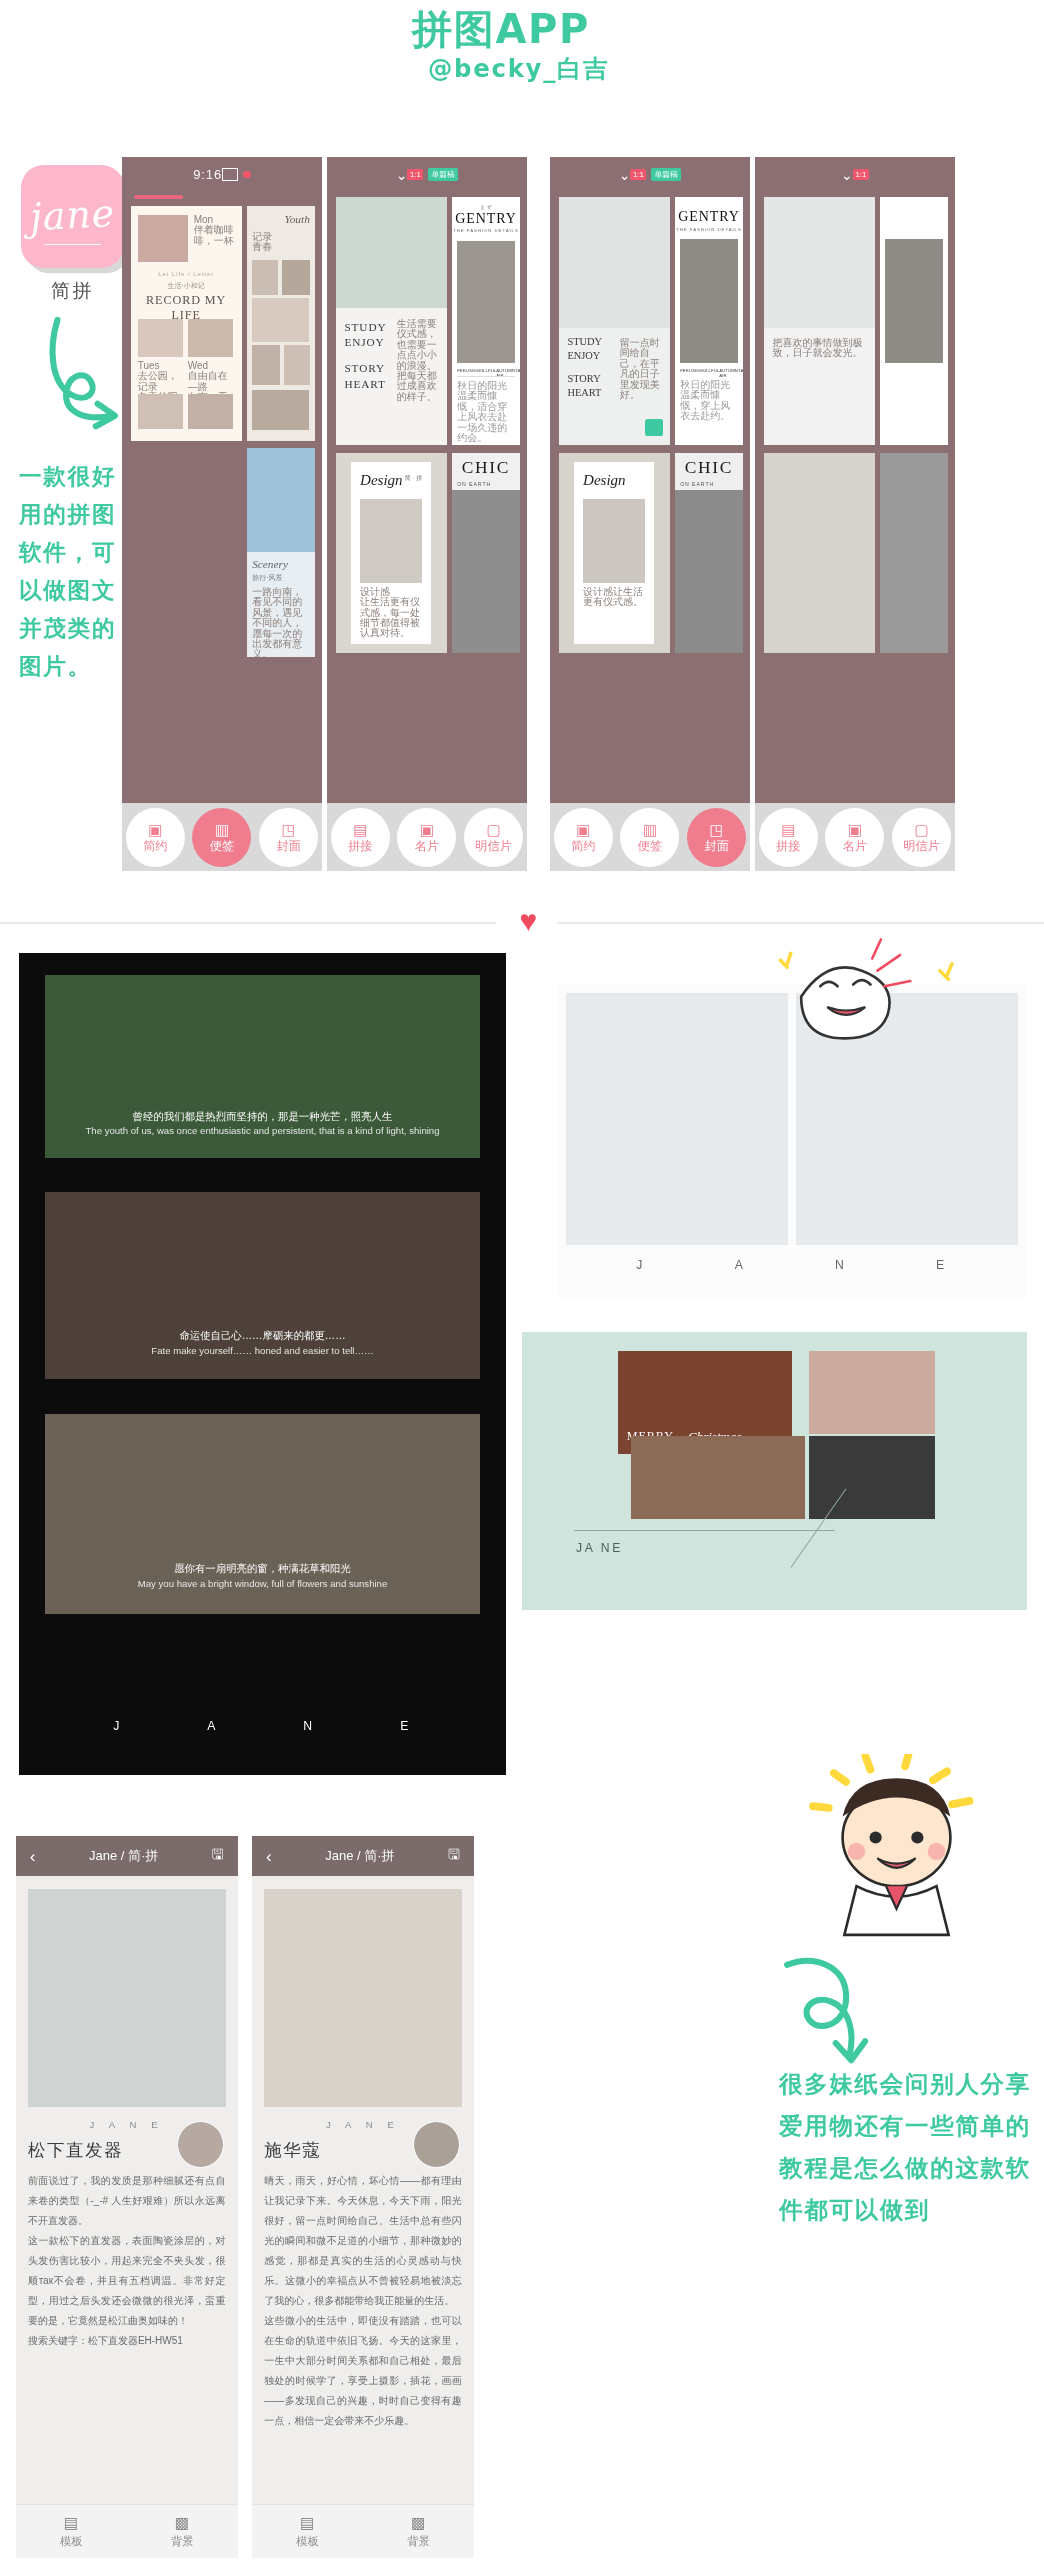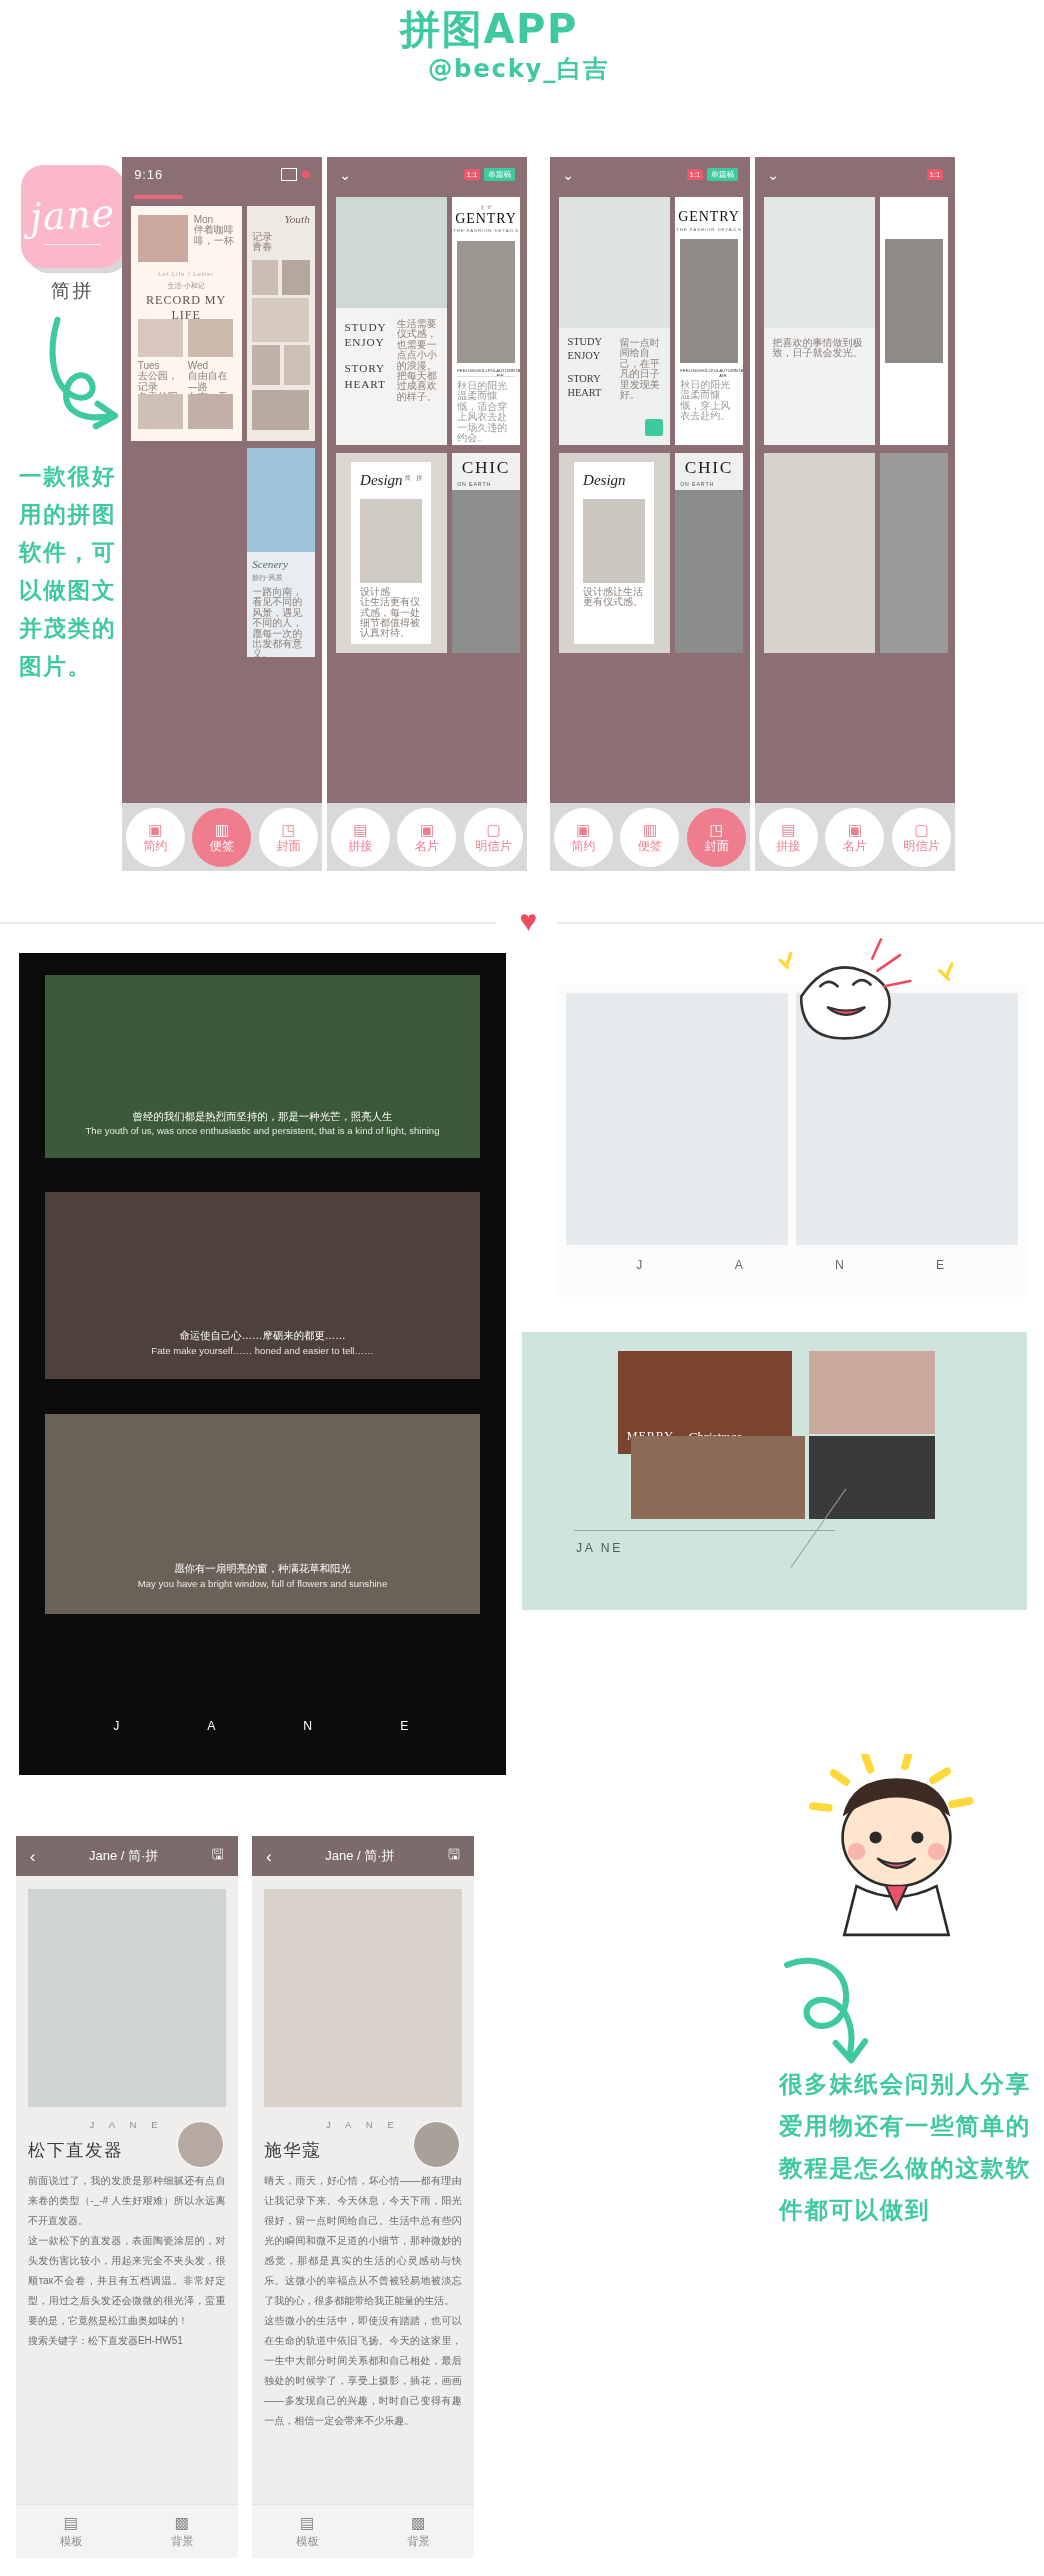--- a/index.html
+++ b/index.html
@@ -16,21 +16,21 @@
   .hand {
     font-family: "DejaVu Sans", sans-serif;
     color: #3fc9a0;
     font-weight: 700;
     letter-spacing: 1.7px;
   }
 
   
   .sec1 { position:absolute; left:0; top:0; width:1044px; height:879px; }
   .title-main {
-    position:absolute; left:400px; top:7px;
+    position:absolute; left:412px; top:7px;
     font-size:40px; line-height:45px;
   }
   .byline {
     position:absolute; left:418px; top:50px;
     font-size:26px; line-height:30px;
   }
 
   
   .icon-wrap { position:absolute; left:21px; top:165px; width:104px; }
   .app-icon {
@@ -60,21 +60,21 @@
 
   .green-para {
     position:absolute; left:19px; top:457px; width:104px;
     font-size:22.6px; line-height:38px;
   }
 
   
   .shot { position:absolute; border:0; overflow:hidden; }
   .phone-bar {
     height:35px; background:#8b6f72; position:relative;
-    display:flex; align-items:center; justify-content:space-between;
+    display:flex; align-items:center; justify-content:center;
     padding:0 12.2px;
   }
   .phone-bar .clock { color:#fff; font-size:13px; opacity:.95; letter-spacing:0.9px; }
   .dot-red { width:7.8px; height:7.8px; border-radius:50%; background:#f4566c; }
   .chev { color:#fff; font-size:14px; }
 
   .tabbar {
     position:absolute; bottom:0; left:0; right:0;
     height:68px; background:#d9d9d9;
     display:flex; align-items:center; justify-content:space-around;

